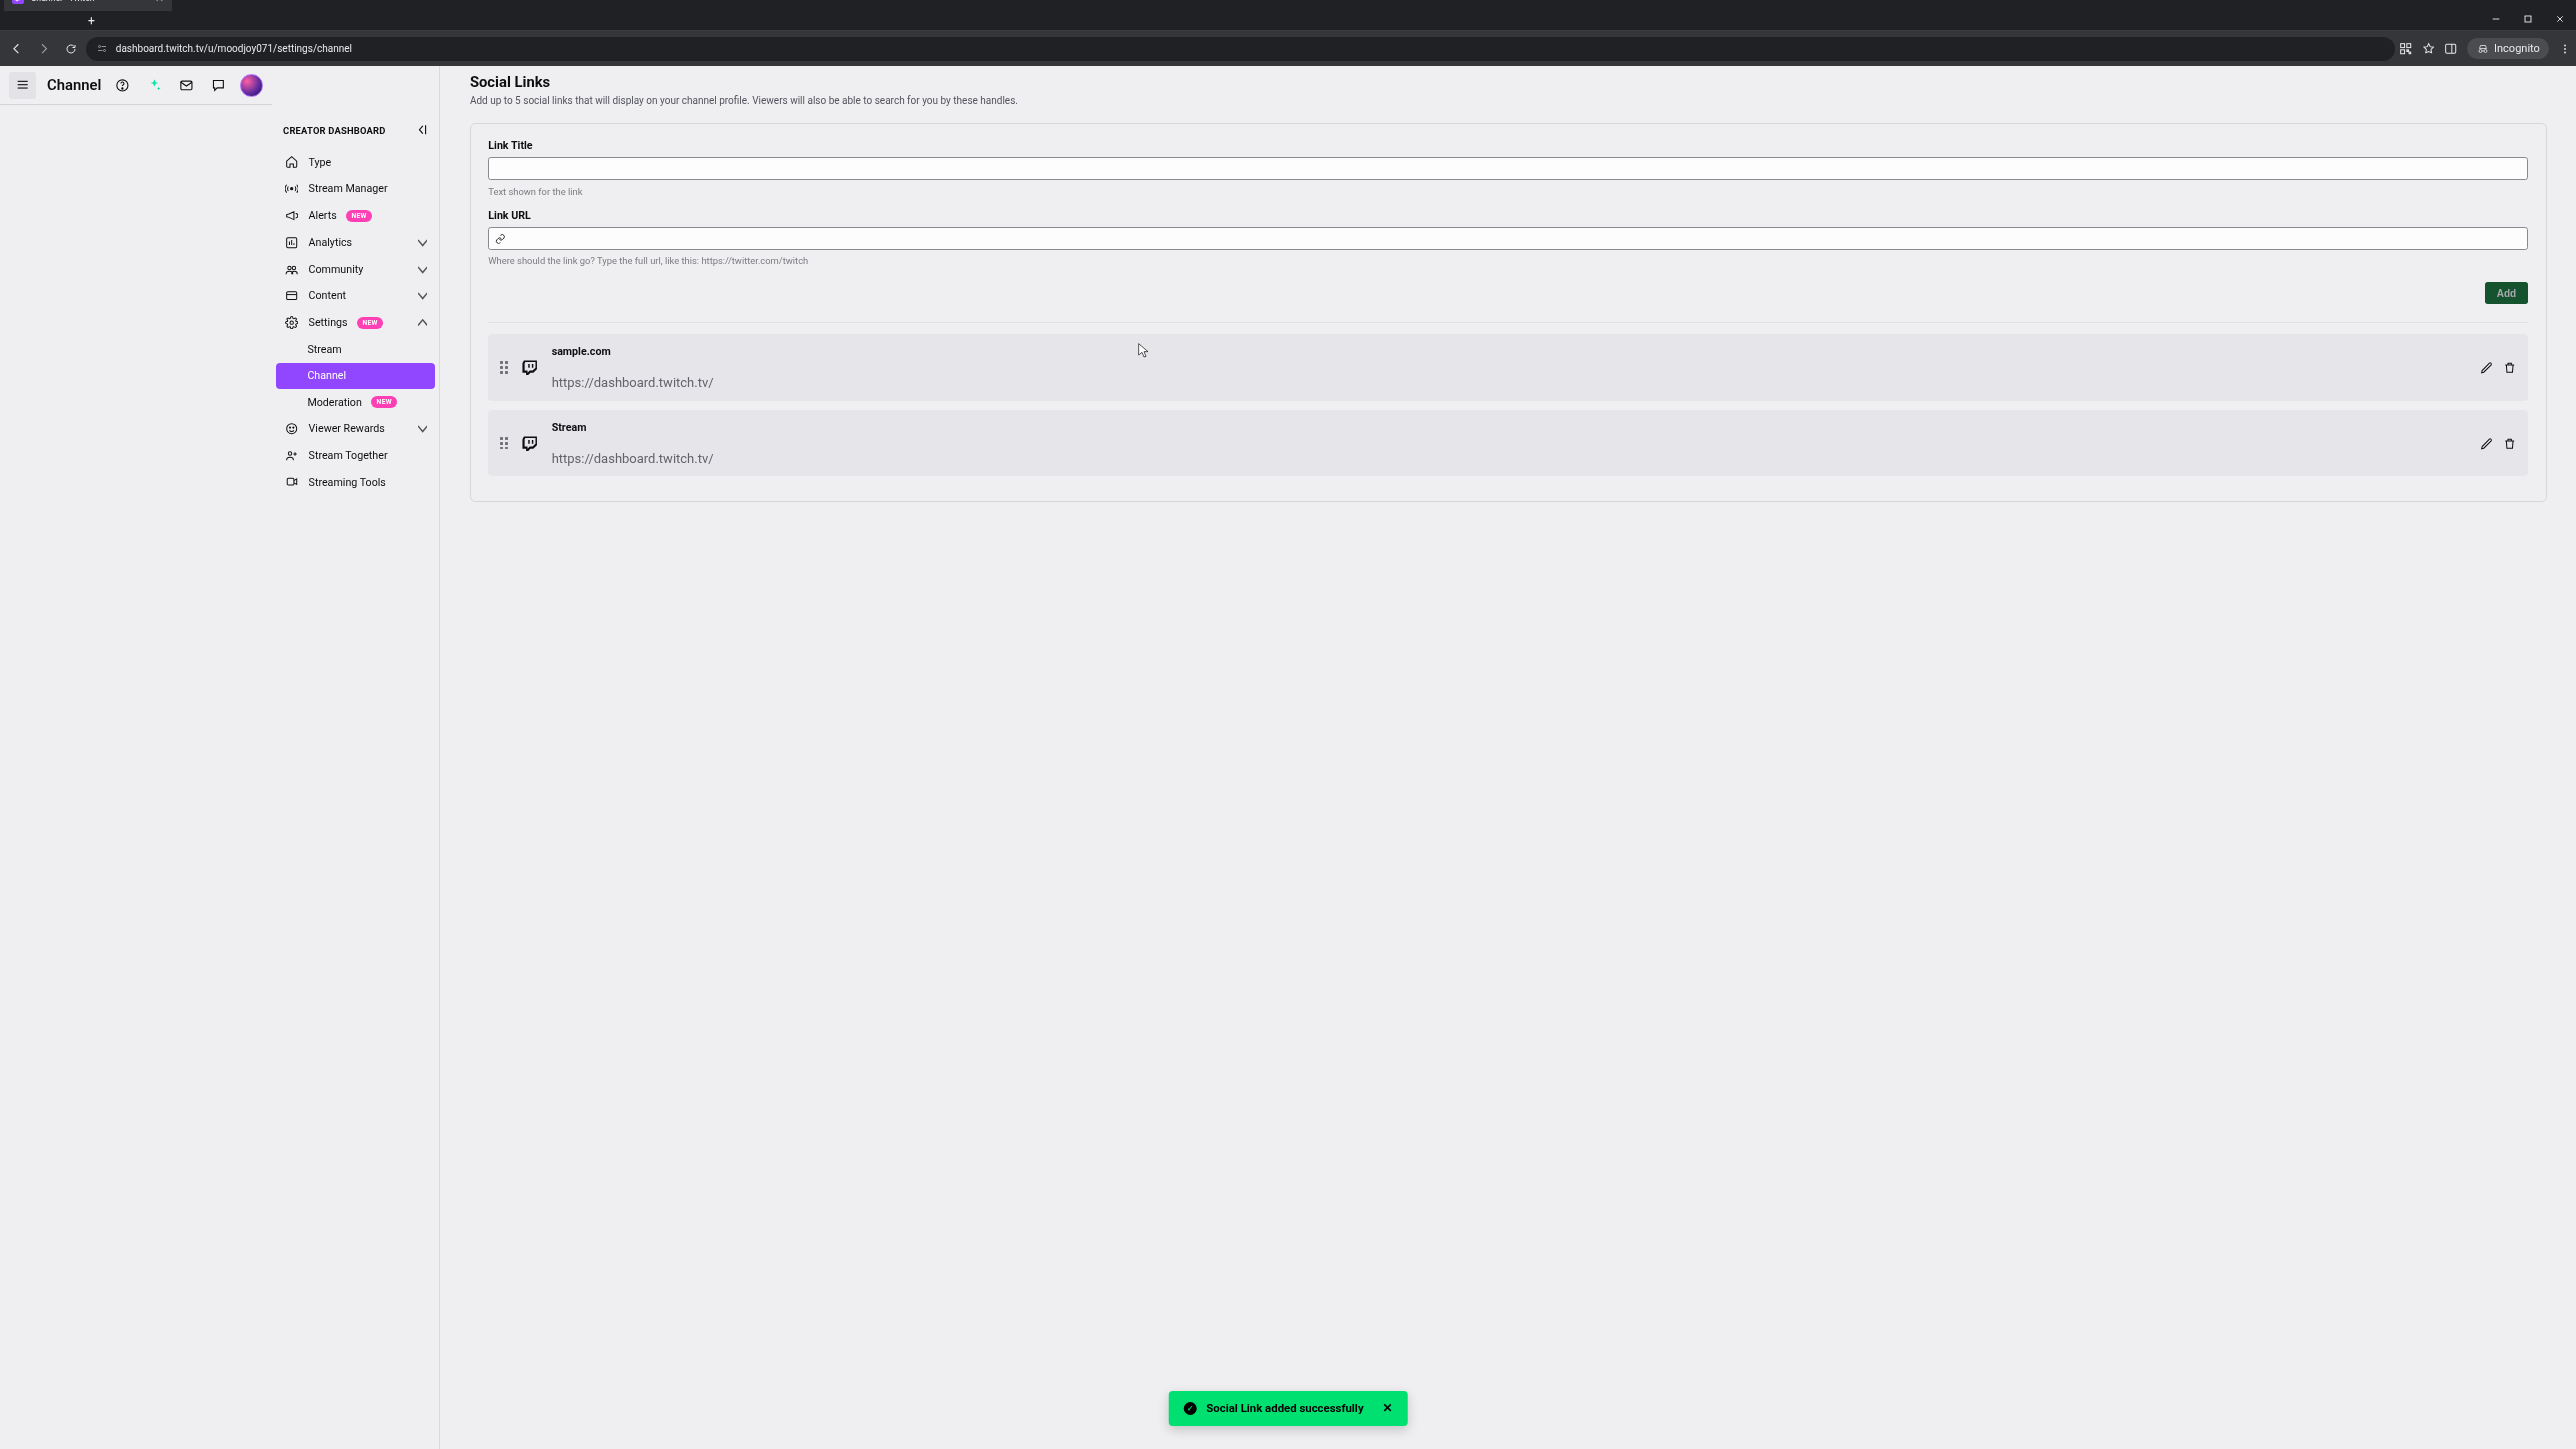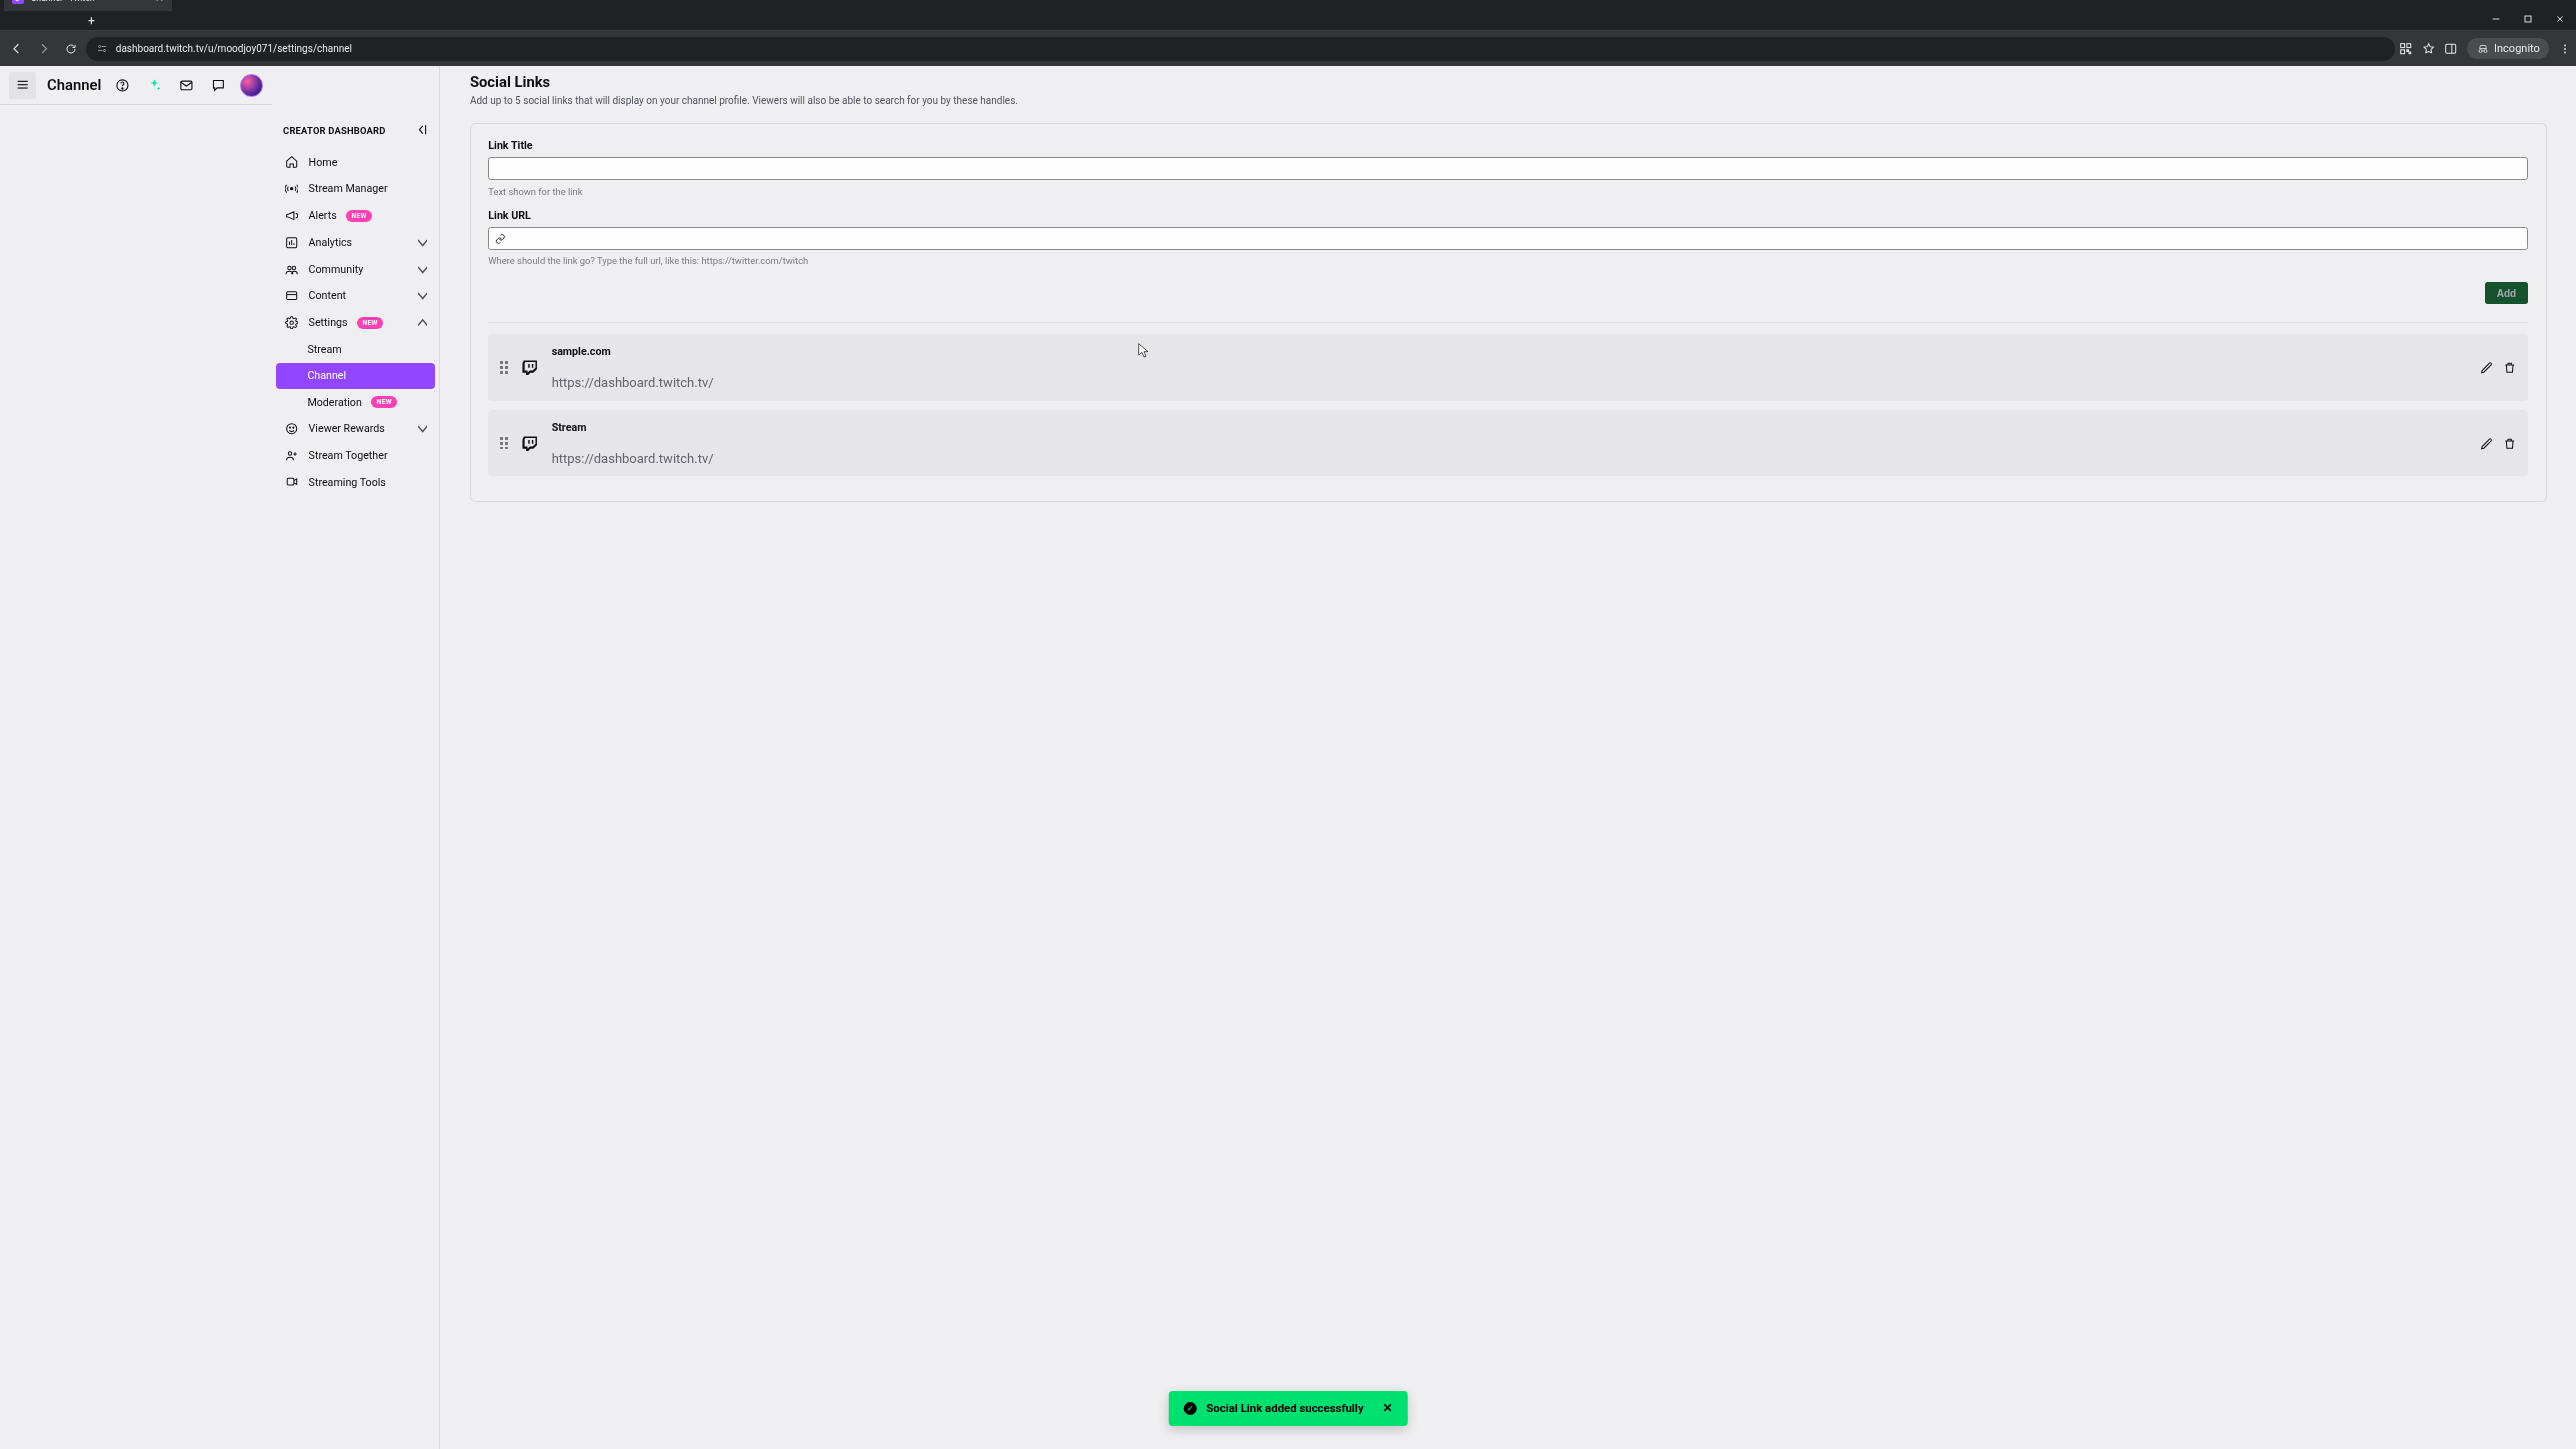--- a/index.html
+++ b/index.html
@@ -242,21 +242,21 @@
             </svg>
         </span>
       </div>
 
       <div class="sb-item">
         <span class="ico">
             <svg width="13.4" height="13.4" viewBox="0 0 24 24" fill="none" stroke="currentColor" stroke-width="1.8">
               <path d="M3 11l9-8 9 8v9a2 2 0 0 1-2 2h-4v-6h-6v6H5a2 2 0 0 1-2-2v-9z"></path>
             </svg>
           </span>
-        <span>Home</span>
+        <span>Type</span>
       </div>
 
       <div class="sb-item">
         <span class="ico">
             <svg width="13.4" height="13.4" viewBox="0 0 24 24" fill="none" stroke="currentColor" stroke-width="1.8">
               <circle cx="12" cy="12" r="2" fill="currentColor"></circle>
               <path d="M6 8a7 7 0 0 0 0 8M18 8a7 7 0 0 1 0 8M3 5a11 11 0 0 0 0 14M21 5a11 11 0 0 1 0 14"></path>
             </svg>
           </span>
         <span>Stream Manager</span>

